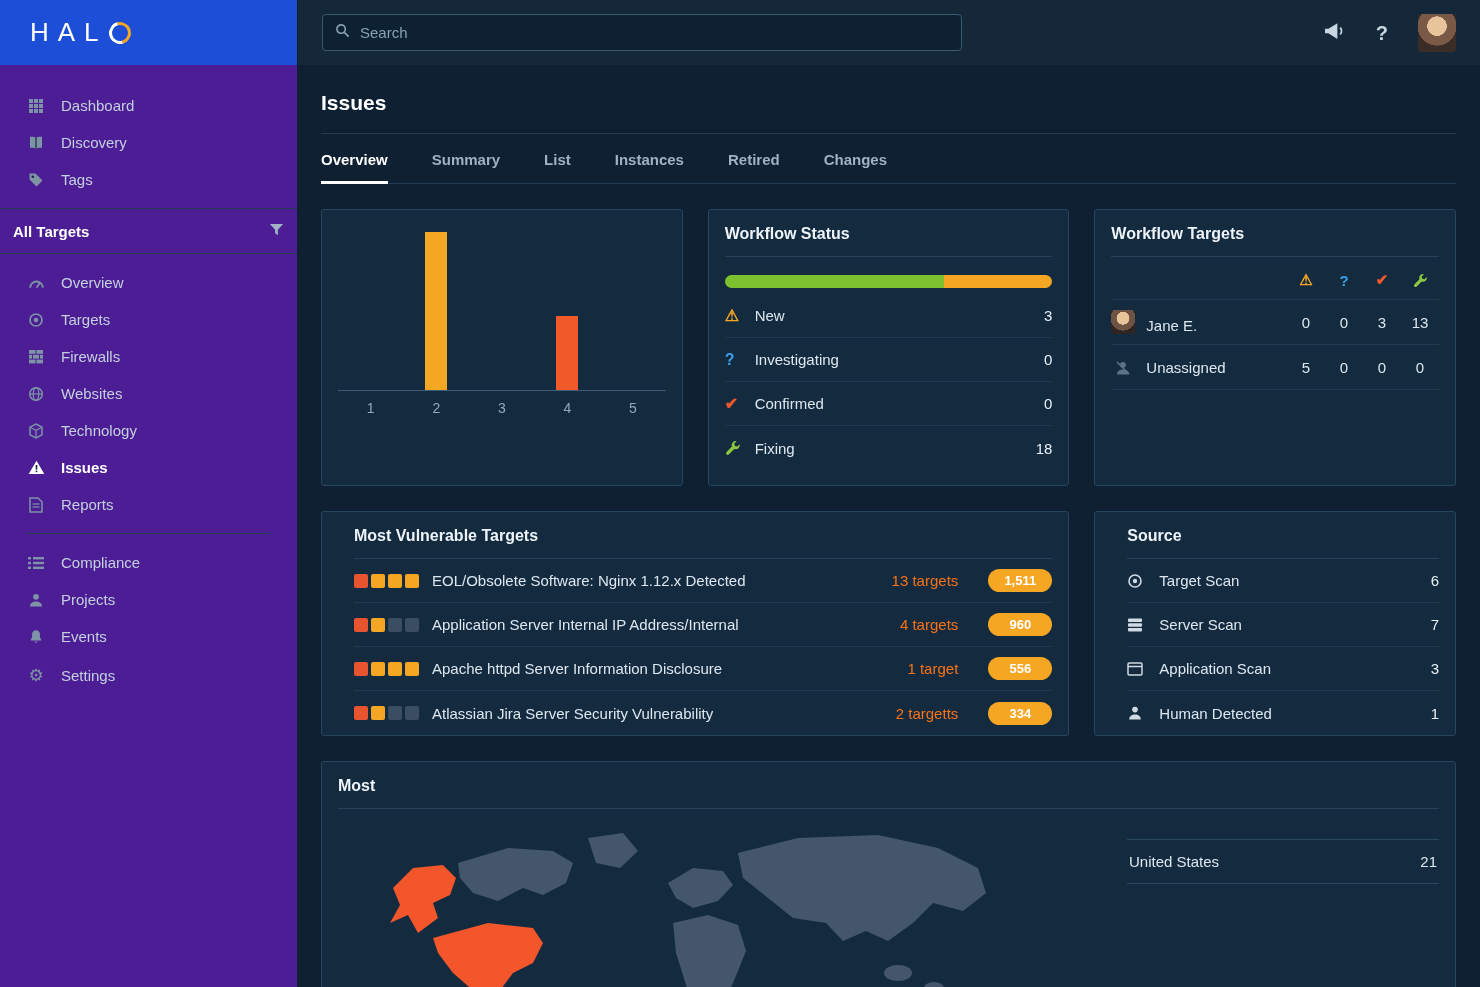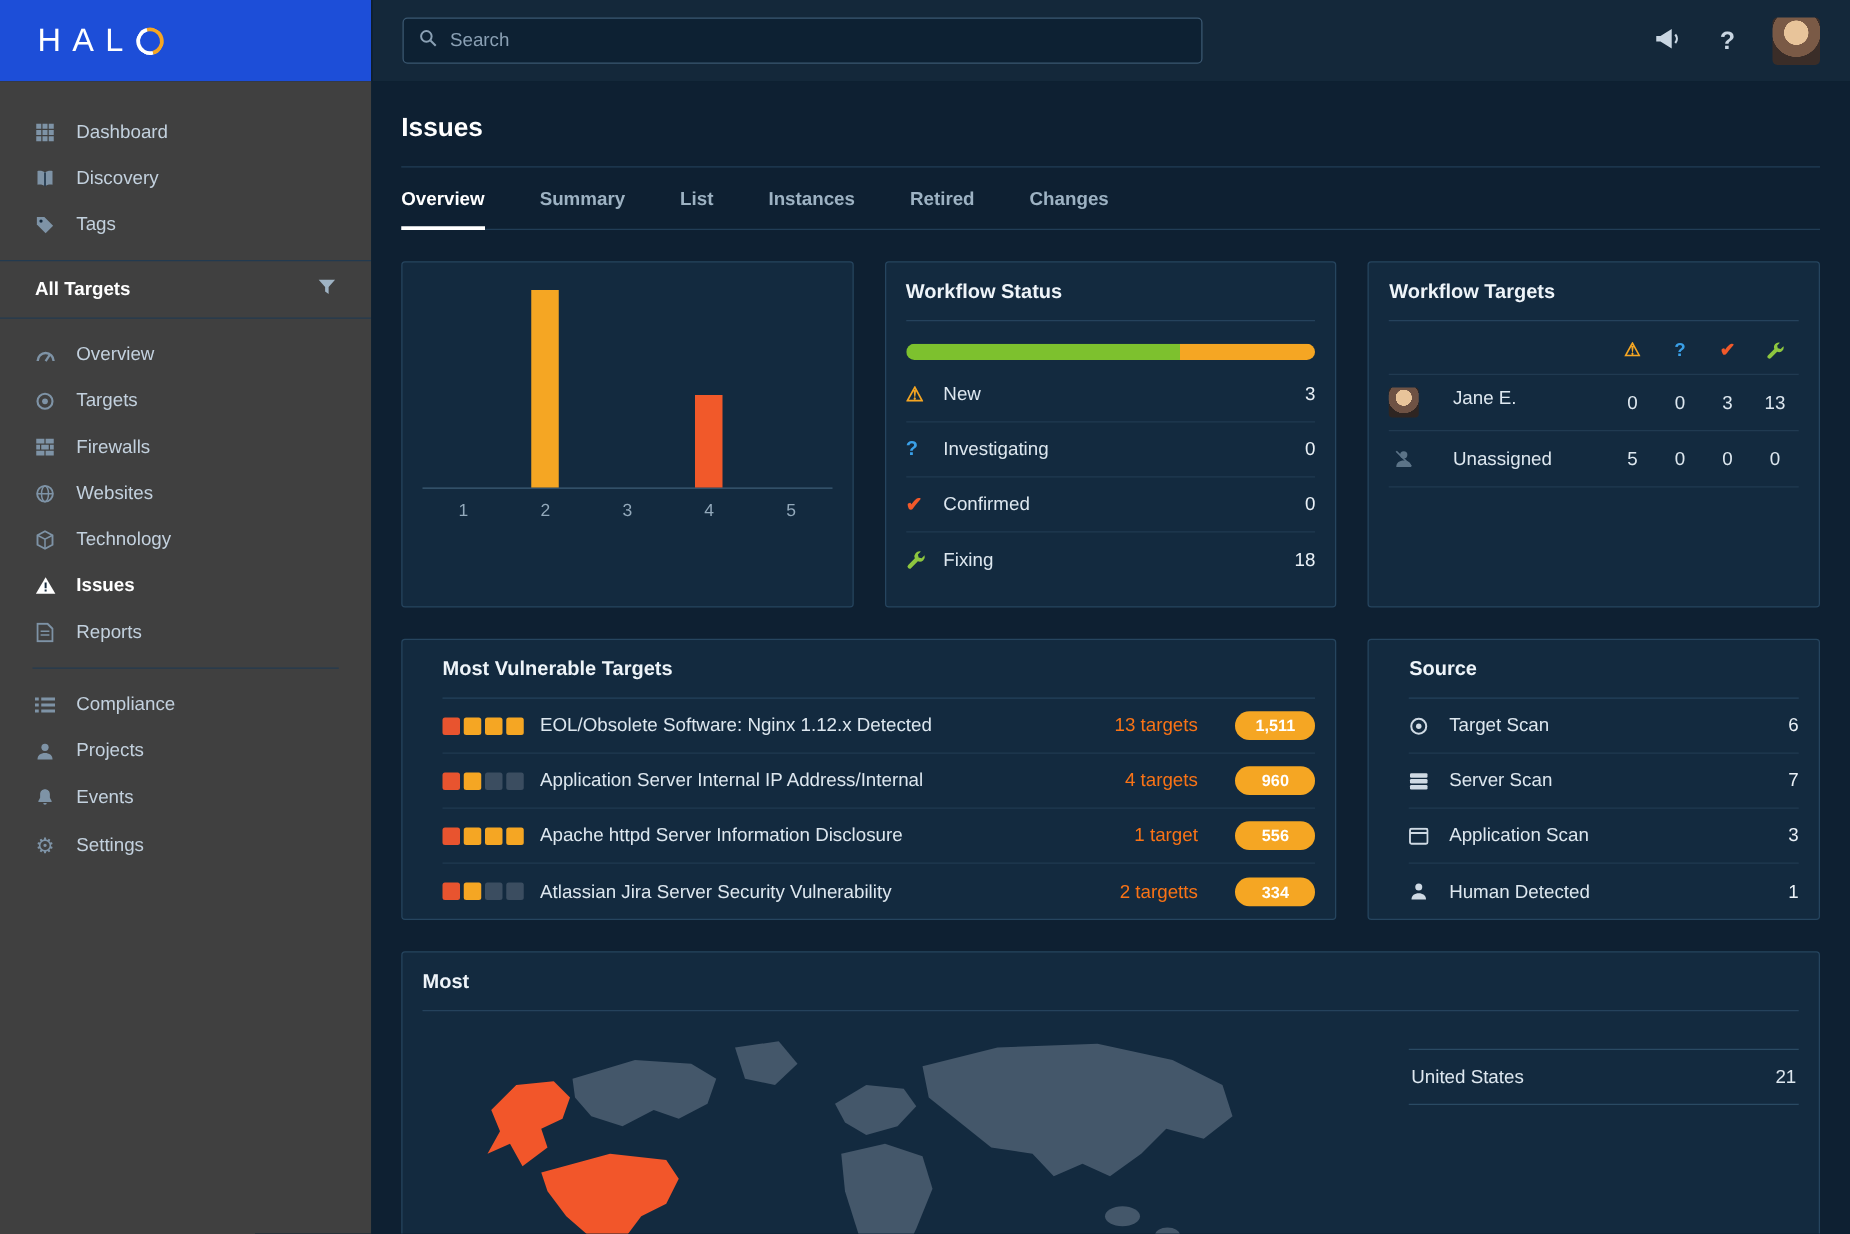--- a/index.html
+++ b/index.html
@@ -12,27 +12,27 @@
   .logo-o { width: 22px; height: 22px; border-radius: 50%; border: 3px solid #fff; border-top-color: #f5a623; border-right-color: #f5a623; transform: rotate(30deg); margin-left: 1px; }
   .topbar { background: #14283a; display: flex; align-items: center; padding: 0 24px; border-left: 1px solid #0c1b2a; }
   .search-box { width: 640px; height: 37px; background: #0d2133; border: 1px solid #3b5871; border-radius: 4px; display: flex; align-items: center; padding: 0 12px; gap: 10px; }
   .search-box input { background: transparent; border: none; outline: none; color: #cfdbe6; font-size: 15px; width: 100%; font-family: "Liberation Sans", sans-serif; }
   .search-box input::placeholder { color: #8aa0b4; }
   .topbar-right { margin-left: auto; display: flex; align-items: center; gap: 30px; }
   .tb-icon { color: #c9d6e2; font-size: 20px; font-weight: bold; cursor: pointer; line-height: 1; }
   .avatar { width: 38px; height: 38px; border-radius: 4px; background: radial-gradient(circle at 50% 32%, #e8c49a 0 30%, #7a5a46 31% 60%, #3a2d28 61%); cursor: pointer; }
 
   
-  .sidebar { background: #404040; padding-top: 22px; overflow: hidden; }
+  .sidebar { background: #4c1d95; padding-top: 22px; overflow: hidden; }
   .side-item { display: flex; align-items: center; gap: 15px; padding: 10px 26px; color: #c3d1de; font-size: 15px; cursor: pointer; }
   .side-item.active .s-label { color: #fff; font-weight: bold; }
   .s-icon { width: 20px; display: flex; justify-content: center; align-items: center; color: #7e93a6; font-size: 15px; }
   .s-icon svg { display: block; }
   .side-divider { border-top: 1px solid #233a4f; margin: 10px 26px; }
-  .target-select { display: flex; align-items: center; justify-content: space-between; padding: 13px 28px; color: #fff; font-weight: bold; font-size: 15px; border-top: 1px solid #233a4f; border-bottom: 1px solid #233a4f; margin: 10px 0; cursor: pointer; }
+  .target-select { display: flex; align-items: center; justify-content: space-between; padding: 13px 13px; color: #fff; font-weight: bold; font-size: 15px; border-top: 1px solid #233a4f; border-bottom: 1px solid #233a4f; margin: 10px 0; cursor: pointer; }
 
   
   .main { background: #0e2032; padding: 0 24px; overflow: hidden; }
   .page-title { font-size: 21px; font-weight: bold; color: #fff; padding: 26px 0 18px; border-bottom: 1px solid #213d56; }
   .tabs { display: flex; border-bottom: 1px solid #213d56; }
   .tab { padding: 17px 0 13px; margin-right: 44px; font-size: 15px; font-weight: bold; color: #9db2c3; cursor: pointer; }
   .tab.active { color: #fff; border-bottom: 3px solid #fff; margin-bottom: -1px; }
 
   .cards-row { display: flex; gap: 25px; margin-top: 25px; }
   .card { background: #132a3f; border: 1px solid #26455f; border-radius: 3px; overflow: hidden; }
@@ -60,21 +60,21 @@
   .row-label { flex: 1; }
   .row-value { color: #e9f0f6; font-size: 15px; }
   .ic-orange { color: #f5a623; } .ic-blue { color: #3aa0e8; } .ic-red { color: #f1592a; }
 
   
   .asg-grid { display: grid; grid-template-columns: 1fr 38px 38px 38px 38px; align-items: center; }
   .asg-head { padding: 14px 0 10px; border-bottom: 1px solid #203a51; }
   .asg-head span { text-align: center; font-weight: bold; font-size: 15px; }
   .asg-row { height: 45px; border-bottom: 1px solid #203a51; color: #dde7ef; font-size: 15px; }
   .asg-row .num { text-align: center; }
-  .asg-name { display: flex; align-items: flex-start; gap: 27px; }
+  .asg-name { display: flex; align-items: flex-end; gap: 11px; }
   .mini-avatar { width: 24px; height: 24px; border-radius: 3px; background: radial-gradient(circle at 50% 34%, #e8c49a 0 32%, #6e5244 33% 62%, #2e2522 63%); }
 
   
   .vuln-row { display: grid; grid-template-columns: 78px 1fr 110px 74px; align-items: center; height: 44px; border-bottom: 1px solid #203a51; color: #dde7ef; font-size: 15px; }
   .vuln-row:last-child { border-bottom: none; }
   .sev-blocks { display: flex; gap: 3px; }
   .sq { width: 14px; height: 14px; background: #3b4d60; border-radius: 2px; }
   .sq-red { background: #e8542f; }
   .sq-orange { background: #f5a623; }
   .vuln-targets { text-align: right; padding-right: 20px; color: #f97316; }

